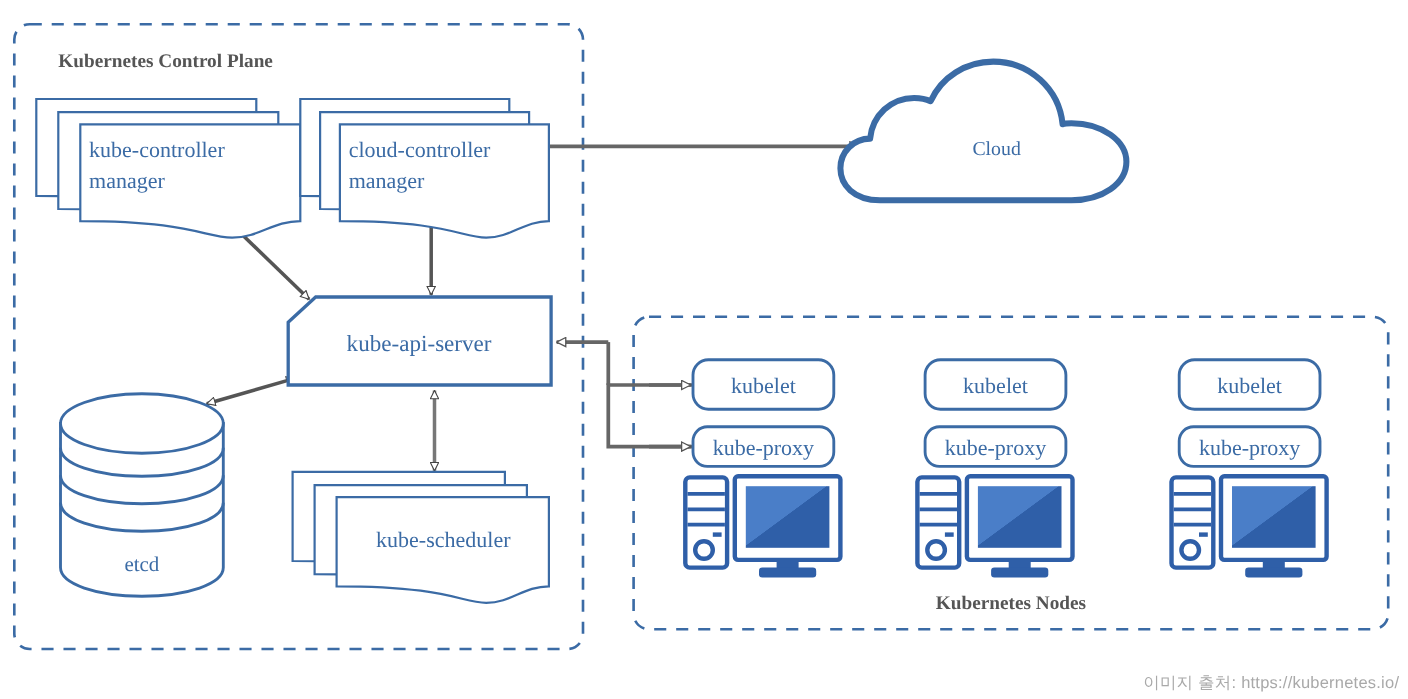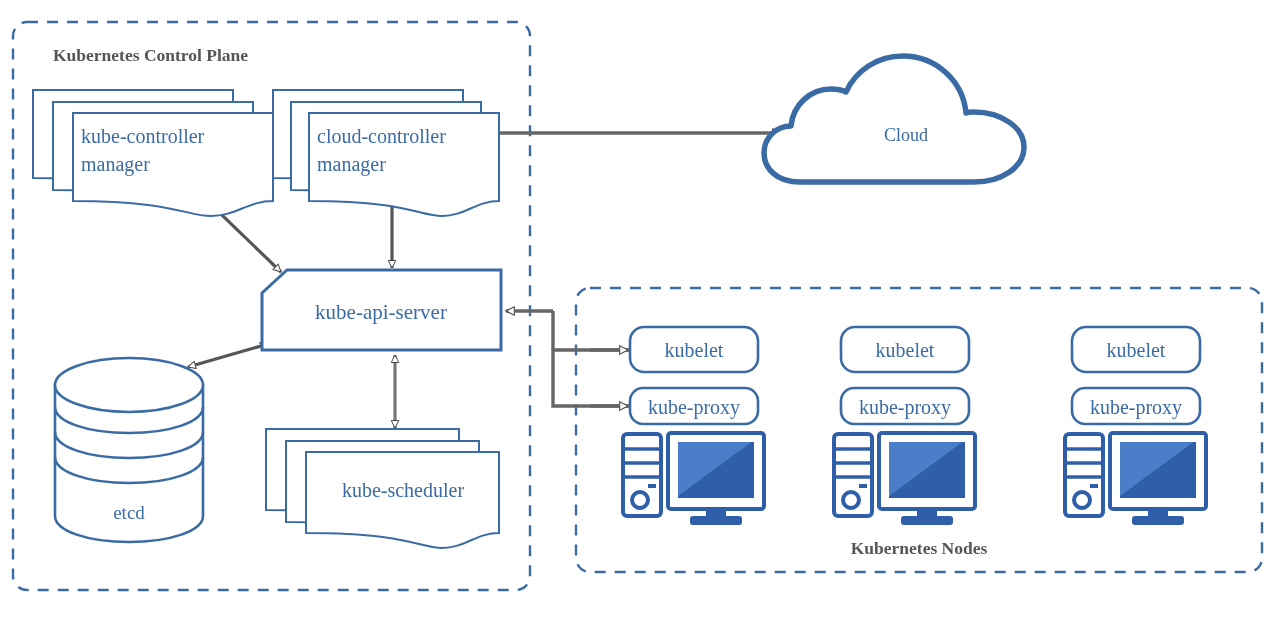--- a/index.html
+++ b/index.html
@@ -211,14 +211,15 @@
         <circle cx="1082" cy="500" r="8" fill="#ffffff" stroke="#2f5fa8" stroke-width="4"></circle>
         <rect x="1110" y="433" width="96" height="76" rx="3" ry="3" fill="#ffffff" stroke="#2f5fa8" stroke-width="4"></rect>
         <rect x="1120" y="442" width="76" height="56" fill="url(#screenGrad)"></rect>
         <rect x="1148" y="509" width="20" height="9" fill="#2f5fa8"></rect>
         <rect x="1132" y="516" width="52" height="9" rx="3" ry="3" fill="#2f5fa8"></rect>
       </g>
     </g>
 
   </svg>
 
+  <div class="caption-text">이미지 출처: https://kubernetes.io/</div>
 
 </div>
 
 </body></html>

